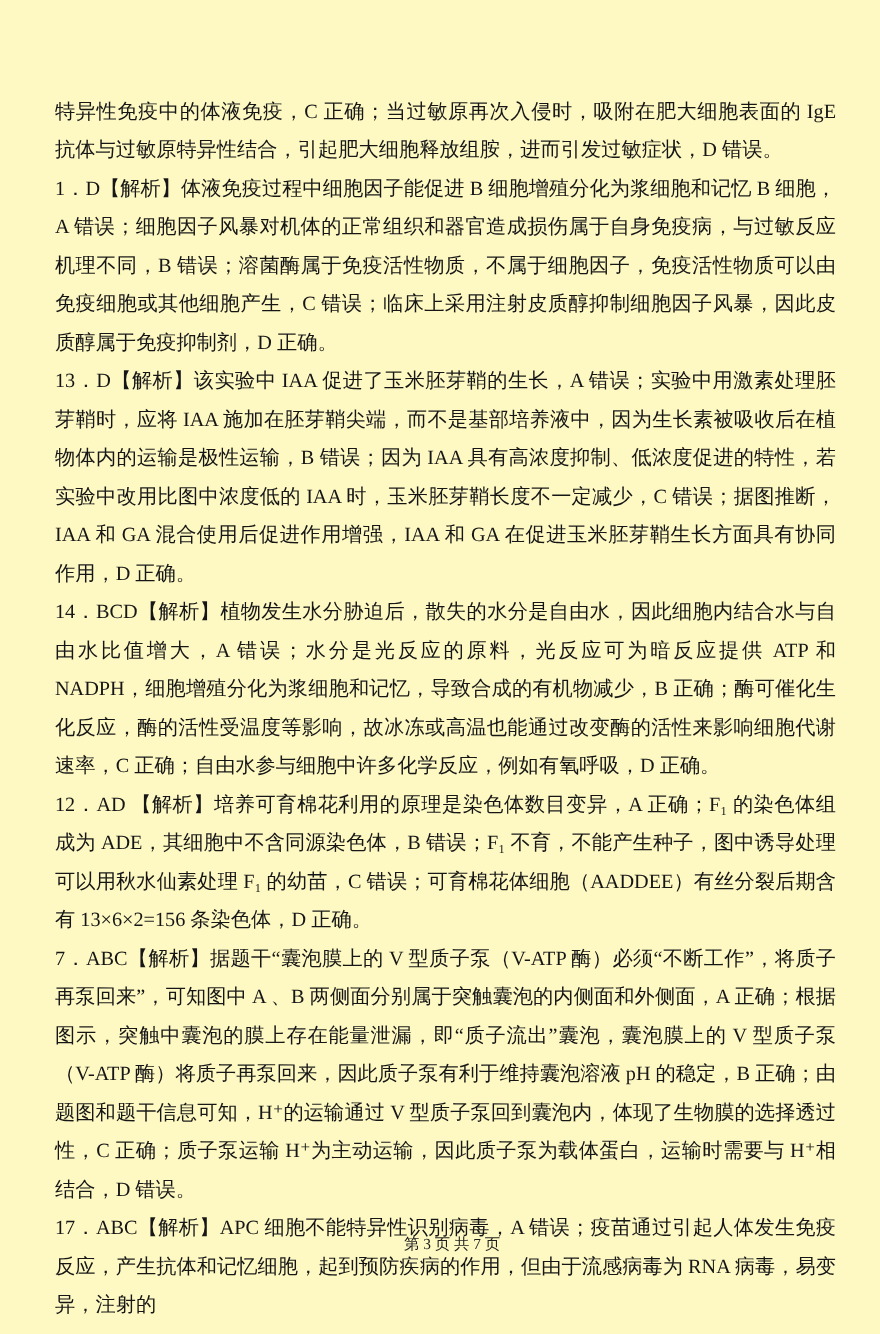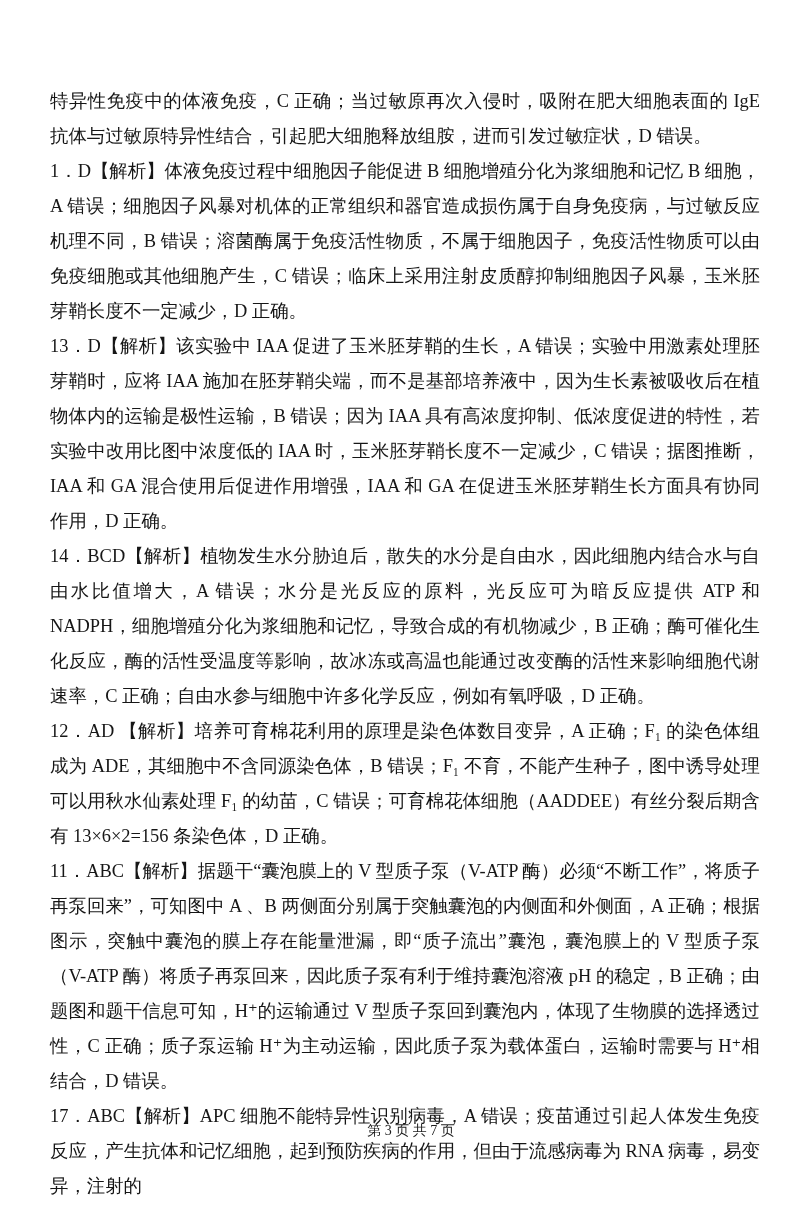--- a/index.html
+++ b/index.html
@@ -5,21 +5,21 @@
   html, body {
     margin: 0;
     padding: 0;
     background: #e8e8e8;
   }
   .page {
     position: relative;
     width: 800px;
     height: 1213px;
     margin: 0 auto;
-    background: #ffffff;
+    background: #fef9c3;
     font-family: "Liberation Serif", "DejaVu Serif", serif;
     color: #161616;
     overflow: hidden;
   }
   .content {
     position: absolute;
     top: 84px;
     left: 50px;
     width: 710px;
   }
@@ -46,29 +46,29 @@
 </style>
 </head>
 <body>
 
 <div class="page">
 
   <div class="content">
 
     <p><span class="answer-body">特异性免疫中的体液免疫，C 正确；当过敏原再次入侵时，吸附在肥大细胞表面的 IgE 抗体与过敏原特异性结合，引起肥大细胞释放组胺，进而引发过敏症状，D 错误。</span></p>
 
-    <p><span class="answer-head">1．D【解析】</span><span class="answer-body">体液免疫过程中细胞因子能促进 B 细胞增殖分化为浆细胞和记忆 B 细胞，A 错误；细胞因子风暴对机体的正常组织和器官造成损伤属于自身免疫病，与过敏反应机理不同，B 错误；溶菌酶属于免疫活性物质，不属于细胞因子，免疫活性物质可以由免疫细胞或其他细胞产生，C 错误；临床上采用注射皮质醇抑制细胞因子风暴，玉米胚芽鞘长度不一定减少，D 正确。</span></p>
+    <p><span class="answer-head">1．D【解析】</span><span class="answer-body">体液免疫过程中细胞因子能促进 B 细胞增殖分化为浆细胞和记忆 B 细胞，A 错误；细胞因子风暴对机体的正常组织和器官造成损伤属于自身免疫病，与过敏反应机理不同，B 错误；溶菌酶属于免疫活性物质，不属于细胞因子，免疫活性物质可以由免疫细胞或其他细胞产生，C 错误；临床上采用注射皮质醇抑制细胞因子风暴，因此皮质醇属于免疫抑制剂，D 正确。</span></p>
 
     <p><span class="answer-head">13．D【解析】</span><span class="answer-body">该实验中 IAA 促进了玉米胚芽鞘的生长，A 错误；实验中用激素处理胚芽鞘时，应将 IAA 施加在胚芽鞘尖端，而不是基部培养液中，因为生长素被吸收后在植物体内的运输是极性运输，B 错误；因为 IAA 具有高浓度抑制、低浓度促进的特性，若实验中改用比图中浓度低的 IAA 时，玉米胚芽鞘长度不一定减少，C 错误；据图推断，IAA 和 GA 混合使用后促进作用增强，IAA 和 GA 在促进玉米胚芽鞘生长方面具有协同作用，D 正确。</span></p>
 
     <p><span class="answer-head">14．BCD【解析】</span><span class="answer-body">植物发生水分胁迫后，散失的水分是自由水，因此细胞内结合水与自由水比值增大，A 错误；水分是光反应的原料，光反应可为暗反应提供 ATP 和 NADPH，细胞增殖分化为浆细胞和记忆，导致合成的有机物减少，B 正确；酶可催化生化反应，酶的活性受温度等影响，故冰冻或高温也能通过改变酶的活性来影响细胞代谢速率，C 正确；自由水参与细胞中许多化学反应，例如有氧呼吸，D 正确。</span></p>
 
     <p><span class="answer-head">12．AD 【解析】</span><span class="answer-body">培养可育棉花利用的原理是染色体数目变异，A 正确；F₁ 的染色体组成为 ADE，其细胞中不含同源染色体，B 错误；F₁ 不育，不能产生种子，图中诱导处理可以用秋水仙素处理 F₁ 的幼苗，C 错误；可育棉花体细胞（AADDEE）有丝分裂后期含有 13×6×2=156 条染色体，D 正确。</span></p>
 
-    <p><span class="answer-head">11．ABC【解析】</span><span class="answer-body">据题干“囊泡膜上的 V 型质子泵（V-ATP 酶）必须“不断工作”，将质子再泵回来”，可知图中 A 、B 两侧面分别属于突触囊泡的内侧面和外侧面，A 正确；根据图示，突触中囊泡的膜上存在能量泄漏，即“质子流出”囊泡，囊泡膜上的 V 型质子泵（V-ATP 酶）将质子再泵回来，因此质子泵有利于维持囊泡溶液 pH 的稳定，B 正确；由题图和题干信息可知，H⁺的运输通过 V 型质子泵回到囊泡内，体现了生物膜的选择透过性，C 正确；质子泵运输 H⁺为主动运输，因此质子泵为载体蛋白，运输时需要与 H⁺相结合，D 错误。</span></p>
+    <p><span class="answer-head">7．ABC【解析】</span><span class="answer-body">据题干“囊泡膜上的 V 型质子泵（V-ATP 酶）必须“不断工作”，将质子再泵回来”，可知图中 A 、B 两侧面分别属于突触囊泡的内侧面和外侧面，A 正确；根据图示，突触中囊泡的膜上存在能量泄漏，即“质子流出”囊泡，囊泡膜上的 V 型质子泵（V-ATP 酶）将质子再泵回来，因此质子泵有利于维持囊泡溶液 pH 的稳定，B 正确；由题图和题干信息可知，H⁺的运输通过 V 型质子泵回到囊泡内，体现了生物膜的选择透过性，C 正确；质子泵运输 H⁺为主动运输，因此质子泵为载体蛋白，运输时需要与 H⁺相结合，D 错误。</span></p>
 
     <p><span class="answer-head">17．ABC【解析】</span><span class="answer-body">APC 细胞不能特异性识别病毒，A 错误；疫苗通过引起人体发生免疫反应，产生抗体和记忆细胞，起到预防疾病的作用，但由于流感病毒为 RNA 病毒，易变异，注射的</span></p>
 
   </div>
 
   <div class="page-footer">第 3 页 共 7 页</div>
 
 </div>
 
 </body></html>

